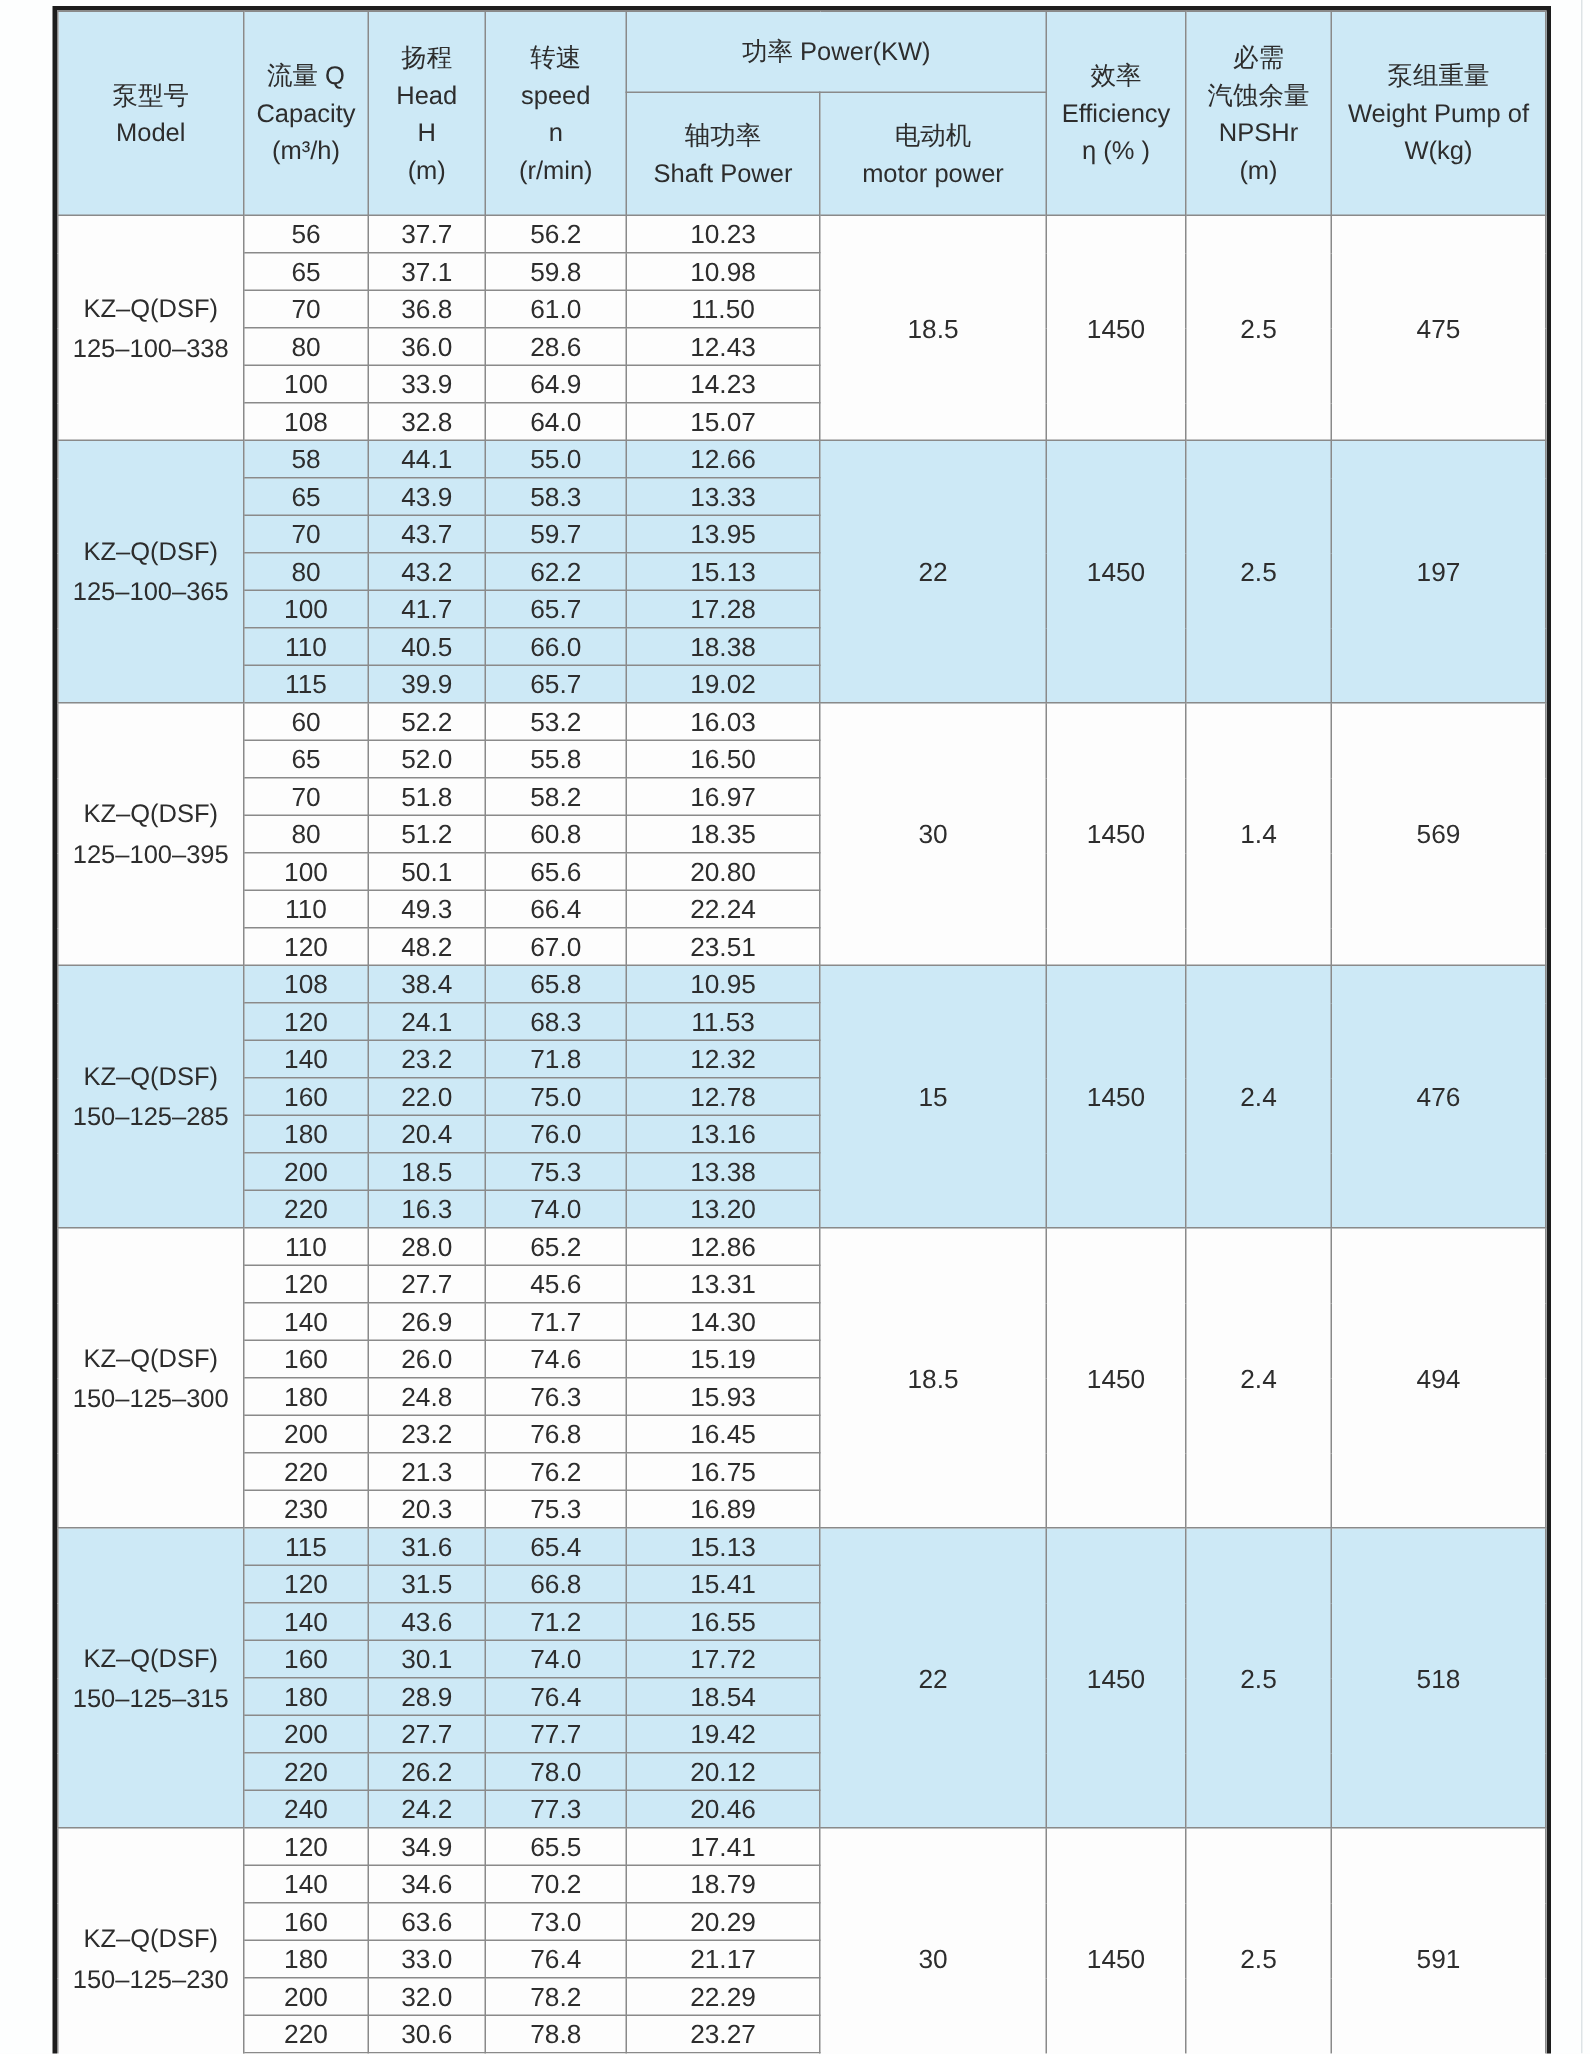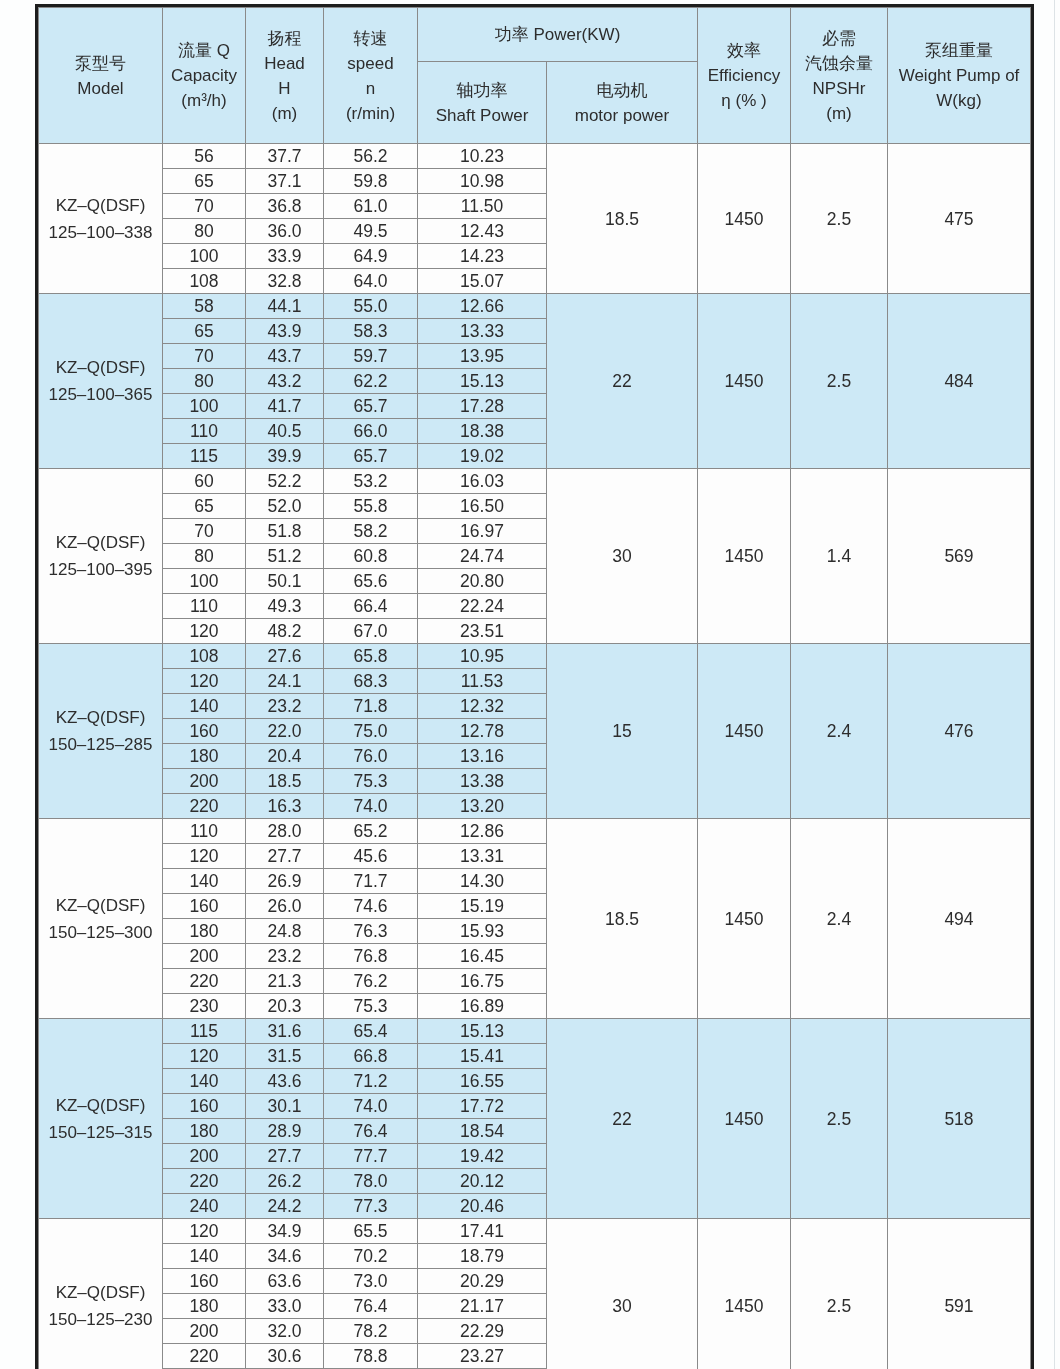--- a/index.html
+++ b/index.html
@@ -134,21 +134,21 @@
           </tr>
           <tr>
             <td>70</td>
             <td>36.8</td>
             <td>61.0</td>
             <td>11.50</td>
           </tr>
           <tr>
             <td>80</td>
             <td>36.0</td>
-            <td>49.5</td>
+            <td>28.6</td>
             <td>12.43</td>
           </tr>
           <tr>
             <td>100</td>
             <td>33.9</td>
             <td>64.9</td>
             <td>14.23</td>
           </tr>
           <tr>
             <td>108</td>
@@ -159,21 +159,21 @@
           <tr class="hl">
             <td rowspan="7" class="model-cell">KZ–Q(DSF)
 125–100–365</td>
             <td>58</td>
             <td>44.1</td>
             <td>55.0</td>
             <td>12.66</td>
             <td rowspan="7">22</td>
             <td rowspan="7">1450</td>
             <td rowspan="7">2.5</td>
-            <td rowspan="7">484</td>
+            <td rowspan="7">197</td>
           </tr>
           <tr class="hl">
             <td>65</td>
             <td>43.9</td>
             <td>58.3</td>
             <td>13.33</td>
           </tr>
           <tr class="hl">
             <td>70</td>
             <td>43.7</td>
@@ -225,21 +225,21 @@
           <tr>
             <td>70</td>
             <td>51.8</td>
             <td>58.2</td>
             <td>16.97</td>
           </tr>
           <tr>
             <td>80</td>
             <td>51.2</td>
             <td>60.8</td>
-            <td>24.74</td>
+            <td>18.35</td>
           </tr>
           <tr>
             <td>100</td>
             <td>50.1</td>
             <td>65.6</td>
             <td>20.80</td>
           </tr>
           <tr>
             <td>110</td>
             <td>49.3</td>
@@ -249,21 +249,21 @@
           <tr>
             <td>120</td>
             <td>48.2</td>
             <td>67.0</td>
             <td>23.51</td>
           </tr>
           <tr class="hl">
             <td rowspan="7" class="model-cell">KZ–Q(DSF)
 150–125–285</td>
             <td>108</td>
-            <td>27.6</td>
+            <td>38.4</td>
             <td>65.8</td>
             <td>10.95</td>
             <td rowspan="7">15</td>
             <td rowspan="7">1450</td>
             <td rowspan="7">2.4</td>
             <td rowspan="7">476</td>
           </tr>
           <tr class="hl">
             <td>120</td>
             <td>24.1</td>

